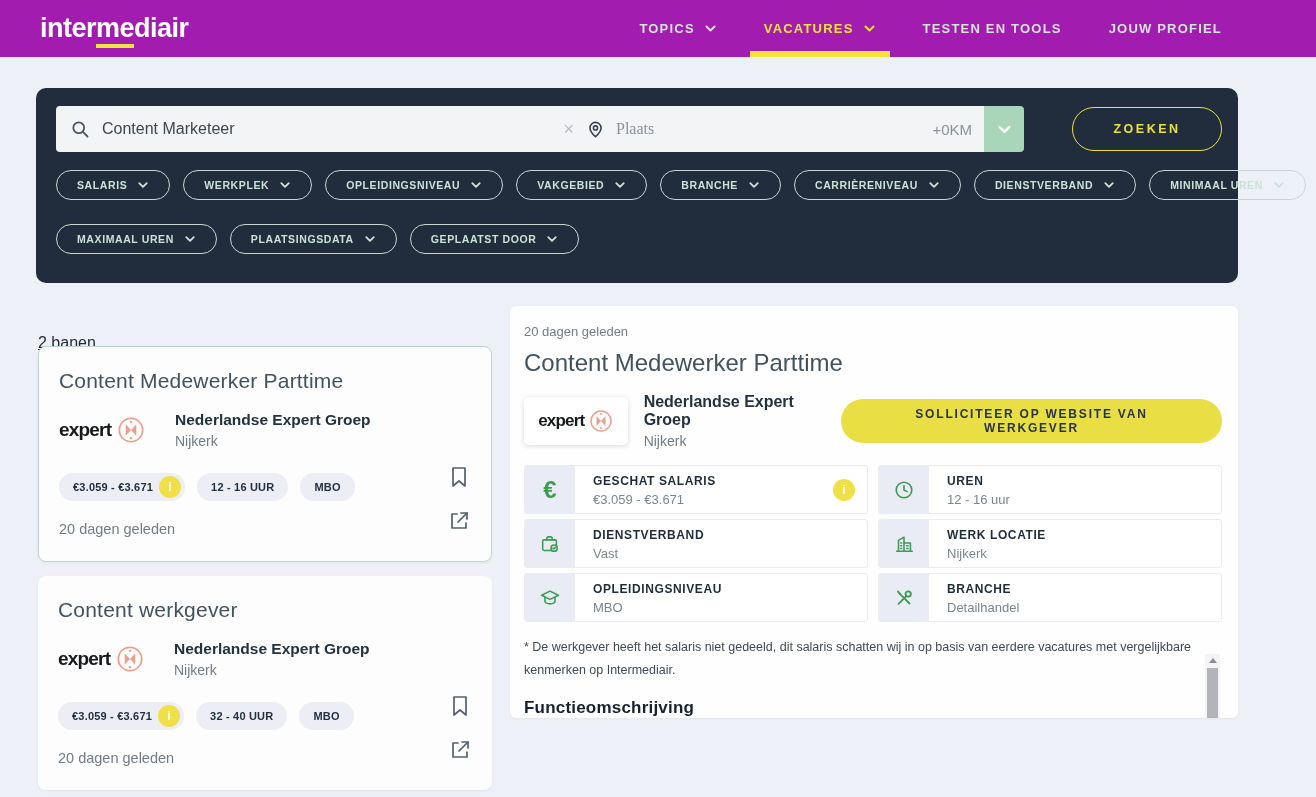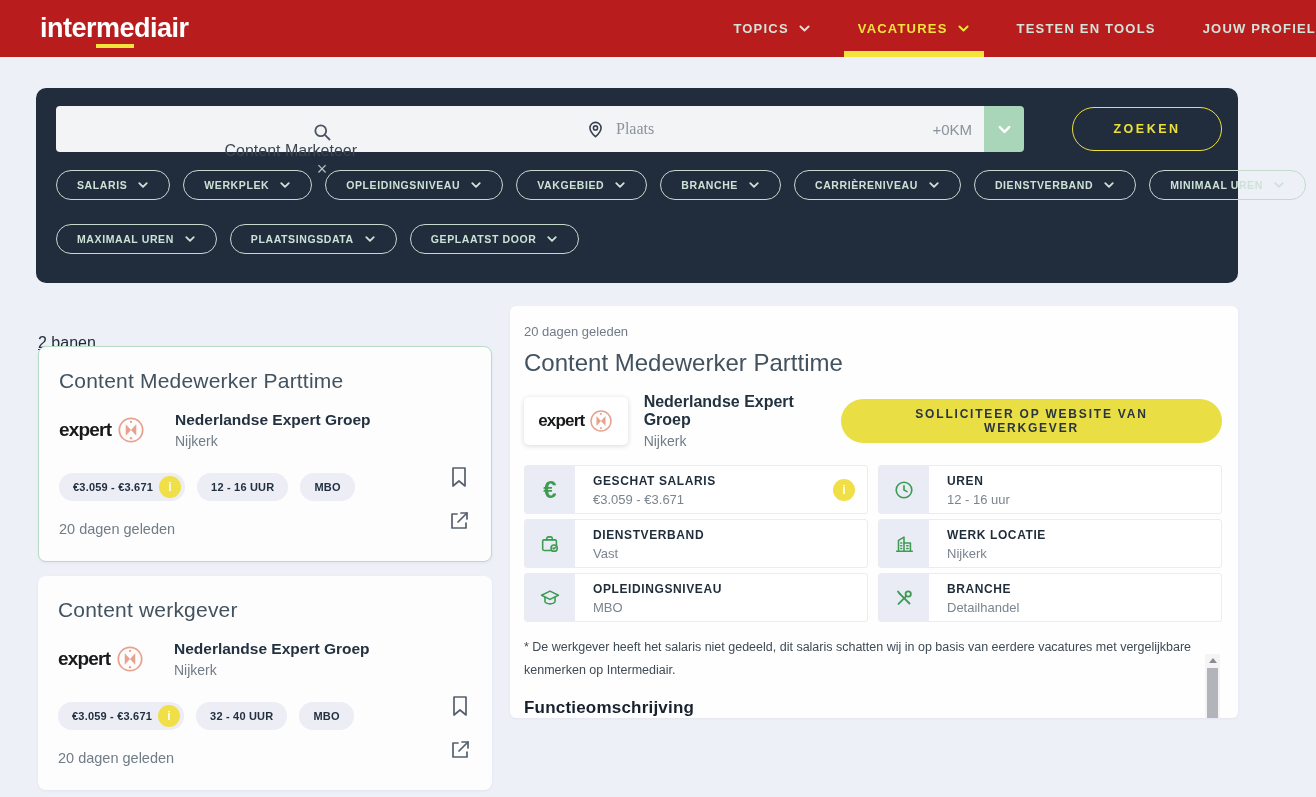--- a/index.html
+++ b/index.html
@@ -7,40 +7,40 @@
   body {
     font-family:"Liberation Sans", sans-serif;
     background:#eef0f8;
     position:relative;
     overflow:hidden;
     color:#223140;
   }
   
   .nav {
     position:absolute; top:0; left:0; width:1316px; height:57px;
-    background:#b91c1c; display:flex; align-items:center;
+    background:#a21caf; display:flex; align-items:center;
   }
   .logo { margin-left:40px; font-size:27px; font-weight:bold; color:#fff; letter-spacing:-0.5px; }
   .logo .mid { border-bottom:4px solid #f2e33d; padding-bottom:1px; }
-  .nav-items { margin-left:auto; display:flex; gap:47px; height:100%; align-items:flex-start; }
+  .nav-items { margin-left:auto; margin-right:94px; display:flex; gap:47px; height:100%; align-items:flex-start; }
   .nav-item {
     position:relative; height:100%; display:flex; align-items:center; gap:9px;
     font-size:13px; font-weight:bold; letter-spacing:1.2px; color:#d3e4da; cursor:pointer;
   }
   .nav-item.active { color:#f2e33d; }
   .nav-item .chev { width:13px; height:13px; }
   .nav-underline { position:absolute; left:-14px; right:-14px; bottom:0; height:6px; background:#f2e33d; }
   
   .search-panel {
     position:absolute; left:36px; top:88px; width:1202px; height:195px;
     background:#212d3d; border-radius:10px;
   }
   .kw-wrap {
     position:absolute; left:20px; top:18px; width:532px; height:46px;
-    background:#f3f4f6; border-radius:4px; display:flex; align-items:center; padding:16px 14px;flex-direction:column;
+    background:#f3f4f6; border-radius:4px; display:flex; align-items:center; padding:4px 14px;
   }
   .kw-wrap svg { flex:0 0 auto; }
   .kw-input {
     flex:1; border:none; background:transparent; outline:none;
     font-family:"Liberation Sans",sans-serif; font-size:16px; color:#3c4650; margin-left:12px;
   }
   .kw-clear { color:#b6bcc3; font-size:18px; cursor:pointer; line-height:1; }
   .loc-group { position:absolute; left:538px; top:18px; width:450px; height:46px; display:flex; }
   .loc-wrap {
     width:410px; height:46px; background:#f3f4f6; border-radius:4px 0 0 4px;

